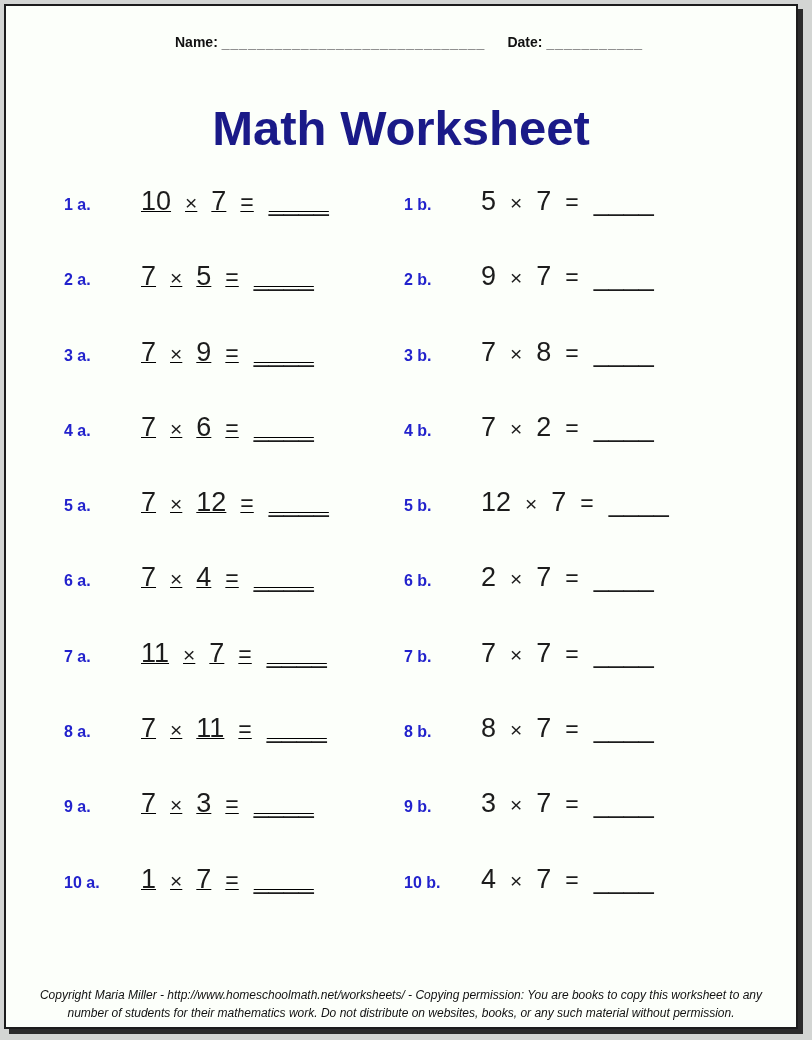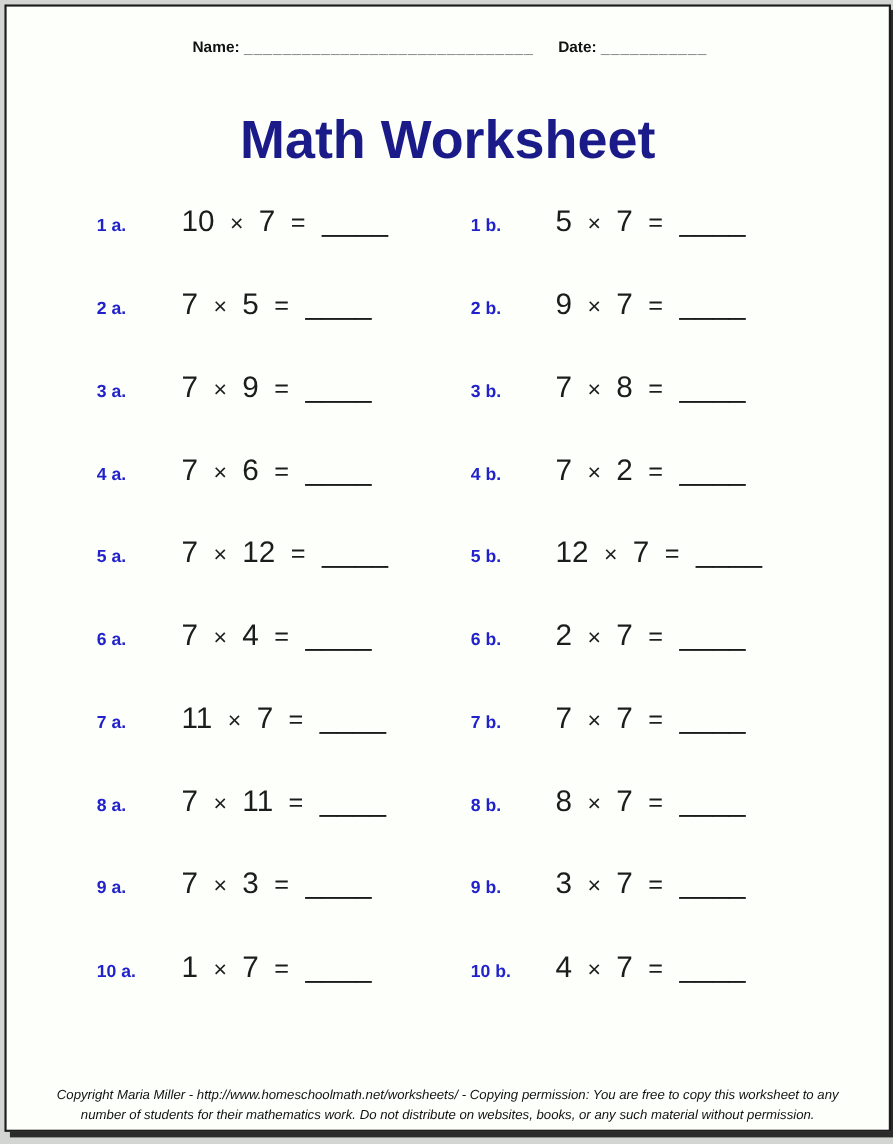--- a/index.html
+++ b/index.html
@@ -16,21 +16,20 @@
   }
   .page {
     position: absolute;
     left: 4px;
     top: 4px;
     width: 790px;
     height: 1021px;
     background: #fcfffa;
     border: 2px solid #1c1c1c;
     box-shadow: 5px 5px 0 #2b2b2b;
-    padding-left: 12px;
   }
   
   .header {
     position: absolute;
     top: 28px;
     left: 169px;
     font-size: 14px;
     color: #111;
     white-space: nowrap;
   }
@@ -69,22 +68,23 @@
     box-sizing: border-box;
     padding-top: 12px;
     white-space: nowrap;
   }
   .cell {
     display: inline-block;
     vertical-align: baseline;
     white-space: nowrap;
   }
   .cell-a {
-    margin-left: 82px;
+    margin-left: 58px;
     width: 340px;
+    text-decoration: underline;
   }
   .plabel {
     display: inline-block;
     width: 77px;
     font-size: 16px;
     font-weight: bold;
     color: #2222cc;
   }
   .expr {
     font-size: 27px;
@@ -156,17 +156,17 @@
       <span class="cell cell-a"><span class="plabel">9 a.</span><span class="expr"><span class="f">7</span><span class="x">×</span><span class="f">3</span><span class="eq">=</span><span class="blank">____</span></span></span><span class="cell"><span class="plabel">9 b.</span><span class="expr"><span class="f">3</span><span class="x">×</span><span class="f">7</span><span class="eq">=</span><span class="blank">____</span></span></span>
     </div>
 
     <div class="row">
       <span class="cell cell-a"><span class="plabel">10 a.</span><span class="expr"><span class="f">1</span><span class="x">×</span><span class="f">7</span><span class="eq">=</span><span class="blank">____</span></span></span><span class="cell"><span class="plabel">10 b.</span><span class="expr"><span class="f">4</span><span class="x">×</span><span class="f">7</span><span class="eq">=</span><span class="blank">____</span></span></span>
     </div>
 
   </div>
 
   <div class="footer">
-    <div>Copyright Maria Miller - http://www.homeschoolmath.net/worksheets/ - Copying permission: You are free to copy this worksheet to any</div>
+    <div>Copyright Maria Miller - http://www.homeschoolmath.net/worksheets/ - Copying permission: You are books to copy this worksheet to any</div>
     <div>number of students for their mathematics work. Do not distribute on websites, books, or any such material without permission.</div>
   </div>
 
 </div>
 
 </body></html>

